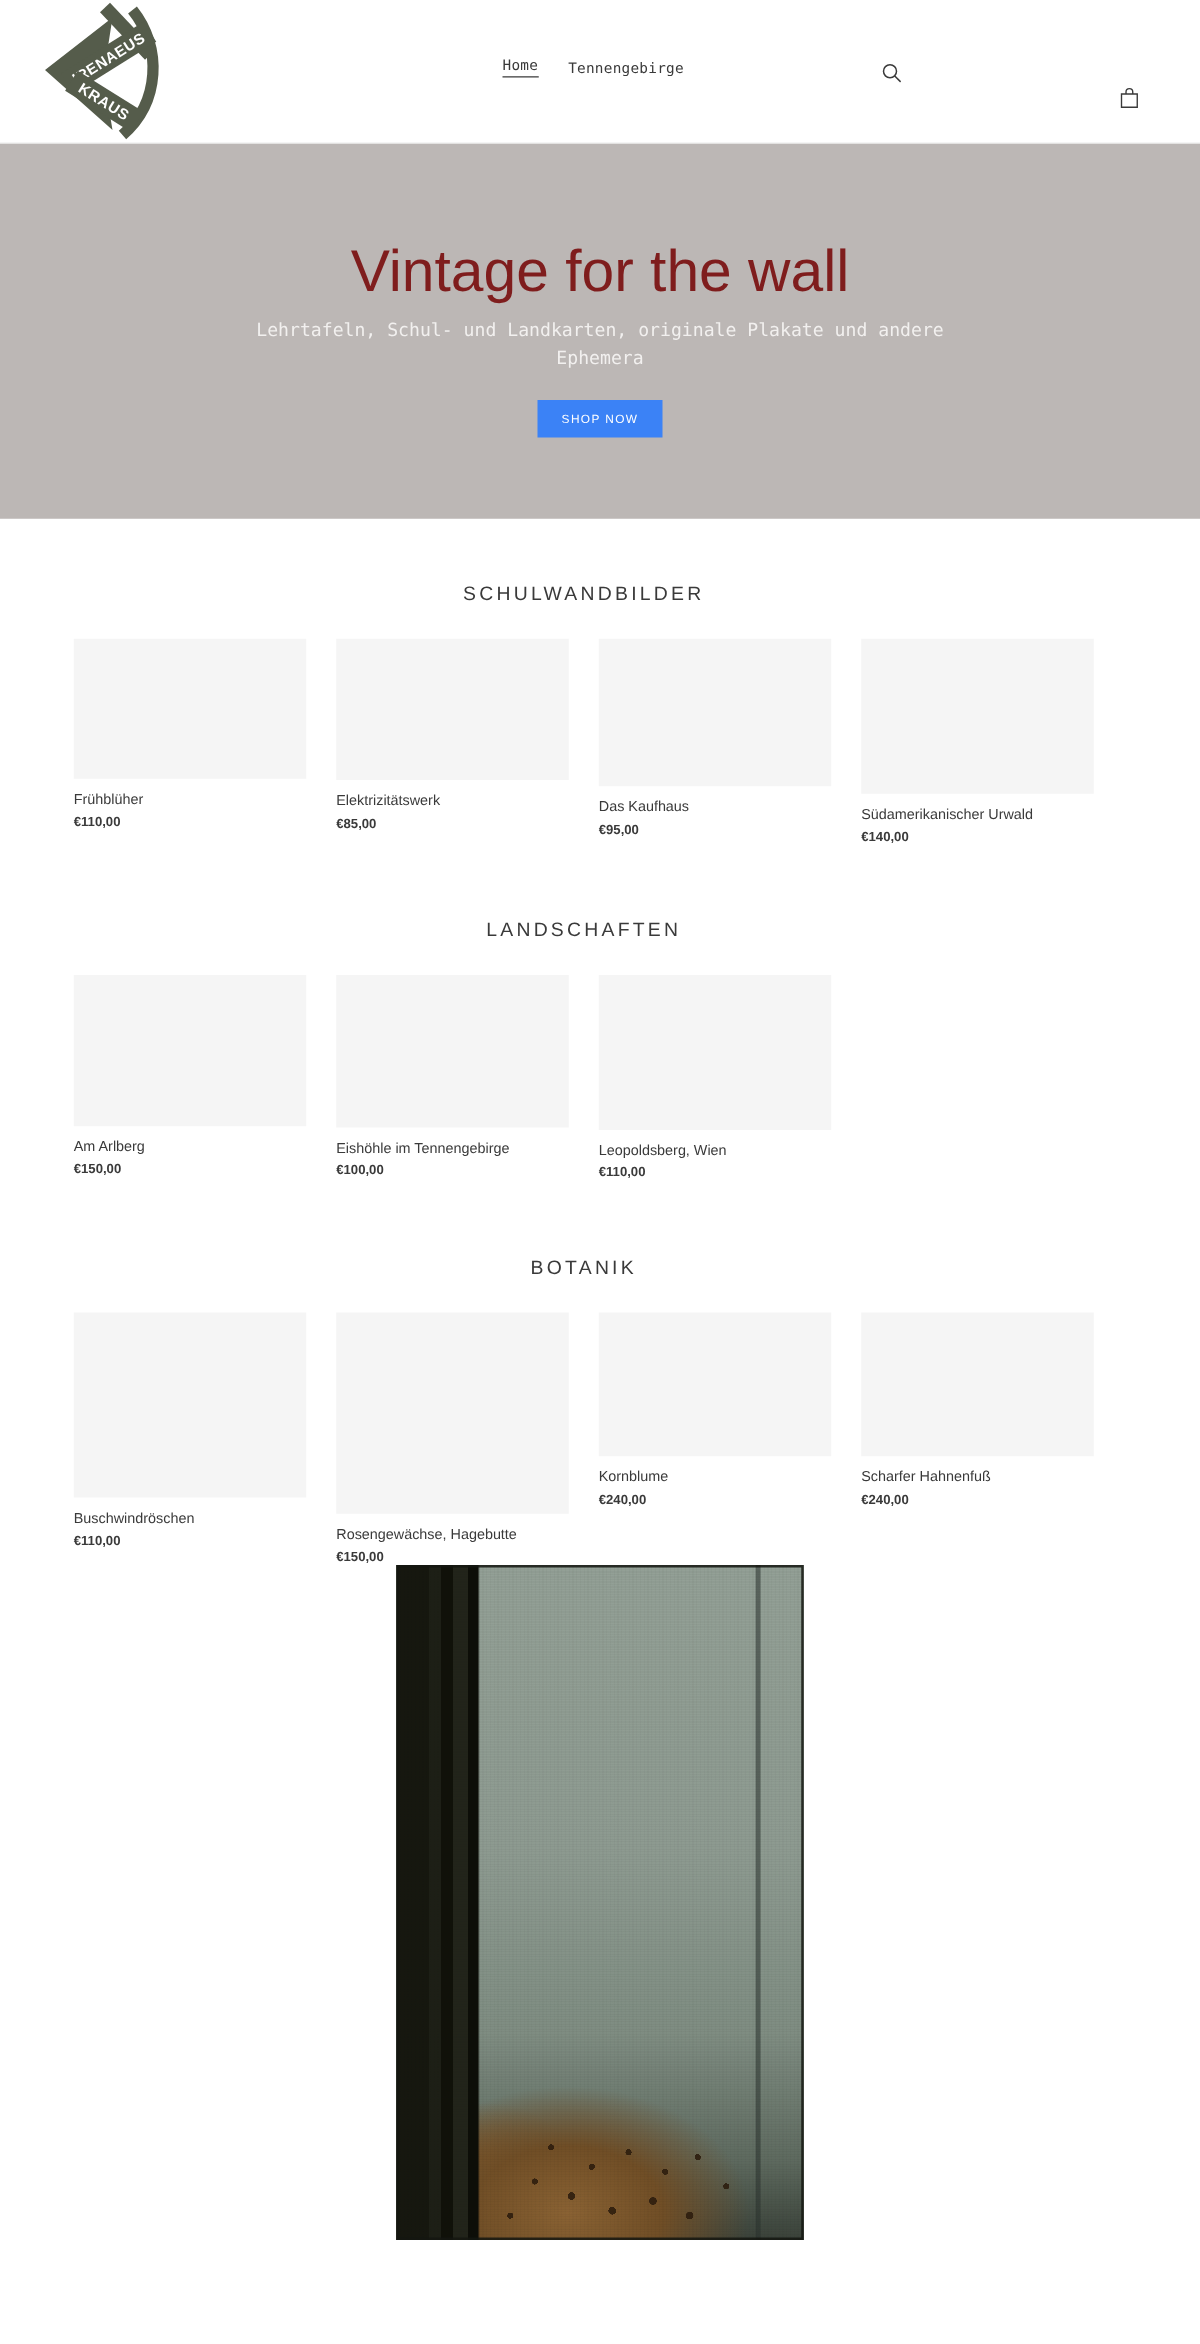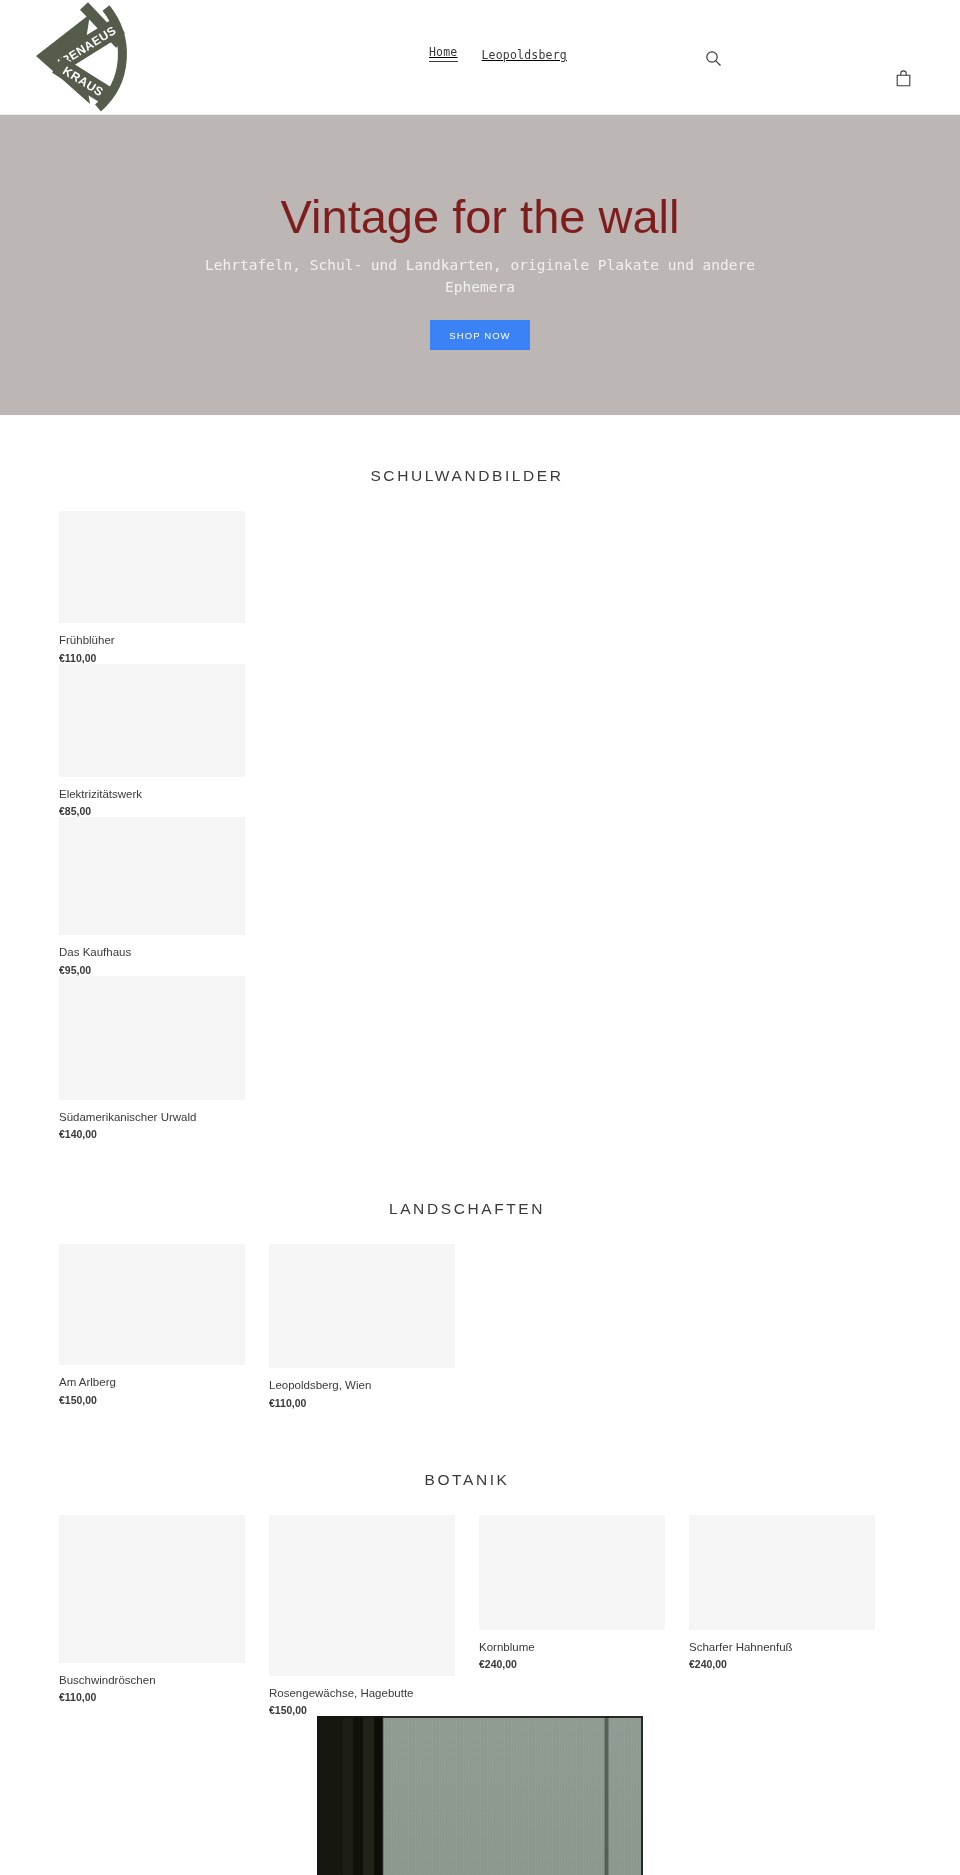--- a/index.html
+++ b/index.html
@@ -28,26 +28,25 @@
     width: 108px;
     height: 112px;
     display: block;
     cursor: pointer;
     overflow: hidden;
   }
   .logo-link svg { display: block; }
 
   .main-nav {
     position: absolute;
-    left: 429px;
+    left: 402px;
     top: 45px;
     display: flex;
-    align-items: flex-end;
+    align-items: center;
     gap: 24px;
-    text-decoration: underline;
   }
   .nav-link {
     font-family: "DejaVu Sans Mono", monospace;
     font-size: 11.5px;
     letter-spacing: 0.2px;
     color: #3a3a3a;
     text-decoration: none;
     cursor: pointer;
     white-space: nowrap;
   }
@@ -259,21 +258,21 @@
 
       <g transform="rotate(32 56 82)">
         <rect x="24" y="72" width="62" height="19" fill="#555c4b"></rect>
         <text x="55" y="86" text-anchor="middle" fill="#ffffff" font-family="Liberation Sans, sans-serif" font-size="12" font-weight="bold" letter-spacing="0.5">KRAUS</text>
       </g>
     </svg>
   </a>
 
   <nav class="main-nav">
     <a class="nav-link is-active">Home</a>
-    <a class="nav-link">Leopoldsberg</a>
+    <a class="nav-link">Tennengebirge</a>
   </nav>
 
   <button class="search-btn">
     <svg width="17" height="17" viewBox="0 0 17 17">
       <circle cx="7" cy="7" r="5.2" fill="none" stroke="#3a3a3a" stroke-width="1.2"></circle>
       <line x1="10.8" y1="10.8" x2="15.5" y2="15.5" stroke="#3a3a3a" stroke-width="1.2"></line>
     </svg>
   </button>
 
   <button class="cart-btn">
@@ -287,21 +286,21 @@
 <section class="hero">
   <h1 class="hero-title">Vintage for the wall</h1>
   <p class="hero-sub">Lehrtafeln, Schul- und Landkarten, originale Plakate und andere Ephemera</p>
   <button class="hero-cta">SHOP NOW</button>
 </section>
 
 <main>
   <div id="collections-root">
       <section class="collection" style="padding-top: 52px;">
         <h2 class="collection-title">SCHULWANDBILDER</h2>
-        <div class="product-grid" style="margin-top: 26px; flex-direction: column;">
+        <div class="product-grid" style="margin-top: 26px;">
           <a class="product-card">
             <span class="product-thumb" style="height: 112px;"></span>
             <span class="product-title" style="display: block;">Frühblüher</span>
             <span class="product-price" style="display: block;">€110,00</span>
           </a>
           <a class="product-card">
             <span class="product-thumb" style="height: 113px;"></span>
             <span class="product-title" style="display: block;">Elektrizitätswerk</span>
             <span class="product-price" style="display: block;">€85,00</span>
           </a>
@@ -317,20 +316,25 @@
           </a>
         </div>
       </section>
       <section class="collection" style="padding-top: 60px;">
         <h2 class="collection-title">LANDSCHAFTEN</h2>
         <div class="product-grid" style="margin-top: 26px;">
           <a class="product-card">
             <span class="product-thumb" style="height: 121px;"></span>
             <span class="product-title" style="display: block;">Am Arlberg</span>
             <span class="product-price" style="display: block;">€150,00</span>
+          </a>
+          <a class="product-card">
+            <span class="product-thumb" style="height: 122px;"></span>
+            <span class="product-title" style="display: block;">Eishöhle im Tennengebirge</span>
+            <span class="product-price" style="display: block;">€100,00</span>
           </a>
           <a class="product-card">
             <span class="product-thumb" style="height: 124px;"></span>
             <span class="product-title" style="display: block;">Leopoldsberg, Wien</span>
             <span class="product-price" style="display: block;">€110,00</span>
           </a>
         </div>
       </section>
       <section class="collection" style="padding-top: 62px;">
         <h2 class="collection-title">BOTANIK</h2>

